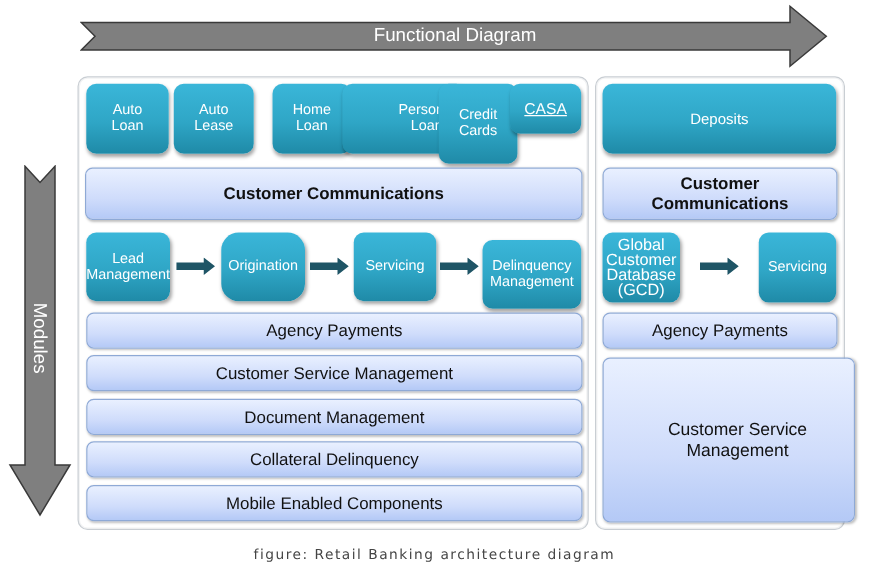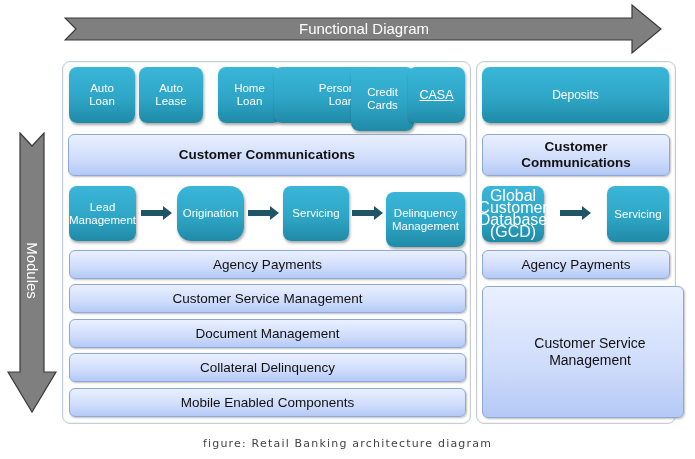--- a/index.html
+++ b/index.html
@@ -40,21 +40,21 @@
 <div class="teal" style="left:69px;top:67px;width:66px;height:56px;">Auto
 Loan</div>
 <div class="teal" style="left:139px;top:67px;width:64px;height:56px;">Auto
 Lease</div>
 <div class="teal" style="left:218px;top:67px;width:63px;height:56px;">Home
 Loan</div>
 <div class="teal" style="left:274px;top:67px;width:63px;height:56px;padding-left:36px;">Personal
 Loan</div>
 <div class="teal" style="left:351px;top:67px;width:63px;height:64px;">Credit
 Cards</div>
-<div class="teal" style="left:408px;top:67px;width:57px;height:56px;font-size:12.5px;text-decoration:underline;">CASA</div>
+<div class="teal" style="left:408px;top:67px;width:57px;height:40px;font-size:12.5px;text-decoration:underline;">CASA</div>
 
 <div class="blue bold" style="left:68px;top:134px;width:396px;height:40px;">Customer Communications</div>
 
 <div class="teal" style="left:69px;top:186px;width:67px;height:55px;">Lead
 Management</div>
 <div class="teal" style="left:177px;top:186px;width:67px;height:55px;border-radius:14px;">Origination</div>
 <div class="teal" style="left:283px;top:186px;width:66px;height:55px;">Servicing</div>
 <div class="teal" style="left:386px;top:192px;width:79px;height:55px;">Delinquency
 Management</div>
 
@@ -74,21 +74,21 @@
 <div class="blue" style="left:69px;top:353px;width:395px;height:27px;">Collateral Delinquency</div>
 <div class="blue" style="left:69px;top:388px;width:395px;height:27px;">Mobile Enabled Components</div>
 
 <div class="panel" style="left:476px;top:61px;width:198px;height:361px;"></div>
 
 <div class="teal" style="left:482px;top:67px;width:187px;height:56px;font-size:12px;">Deposits</div>
 
 <div class="blue bold" style="left:482px;top:134px;width:186px;height:40px;">Customer
 Communications</div>
 
-<div class="teal" style="left:482px;top:186px;width:62px;height:56px;font-size:16px;line-height:12px;">Global
+<div class="teal" style="left:482px;top:186px;width:62px;height:56px;font-size:13px;line-height:12px;">Global
 Customer
 Database
 (GCD)</div>
 <svg class="flow-arrow" style="left:560px;top:206px;" width="32" height="14" viewBox="0 0 32 14">
   <polygon points="0,4 22,4 22,0 31,7 22,14 22,10 0,10" fill="#1f5566"></polygon>
 </svg>
 <div class="teal" style="left:607px;top:186px;width:62px;height:56px;">Servicing</div>
 
 <div class="blue" style="left:482px;top:250px;width:186px;height:27px;">Agency Payments</div>
 <div class="blue" style="left:482px;top:286px;width:186px;height:130px;font-size:14px;line-height:17px;padding-left:14px;">Customer Service

